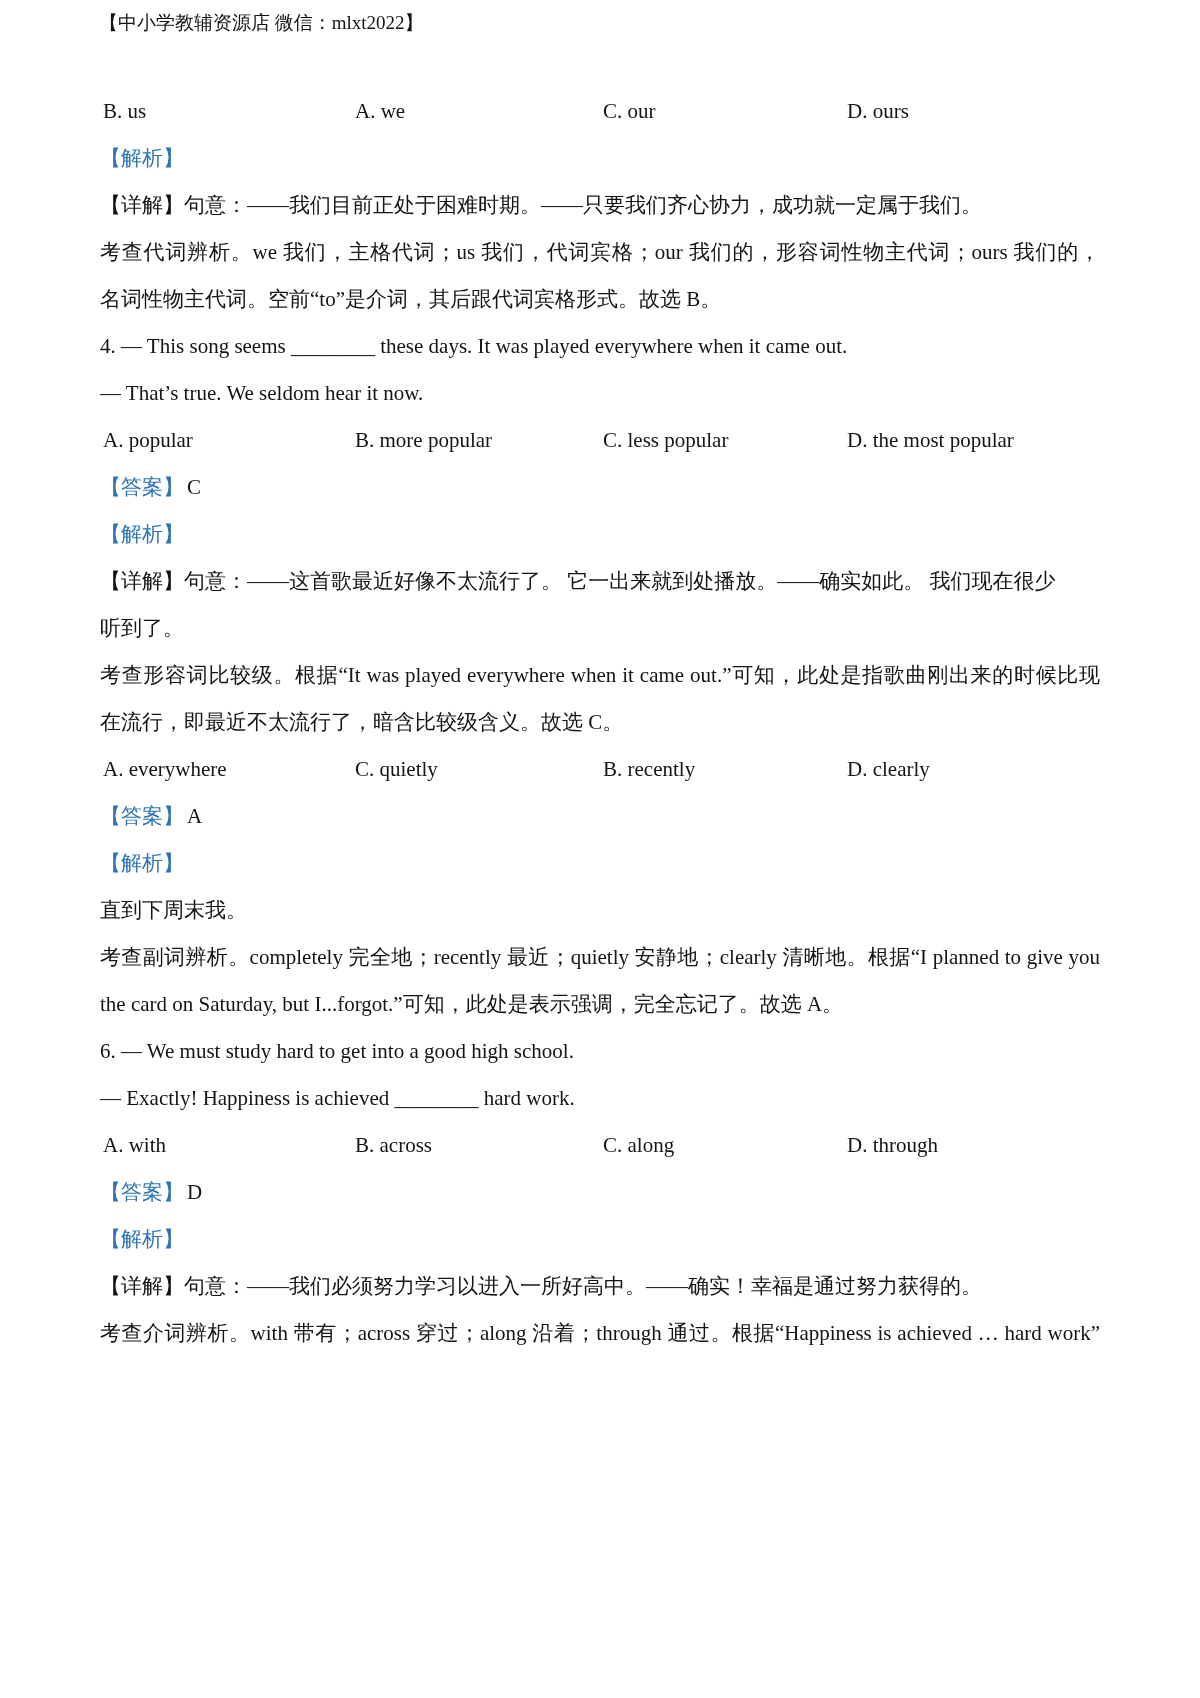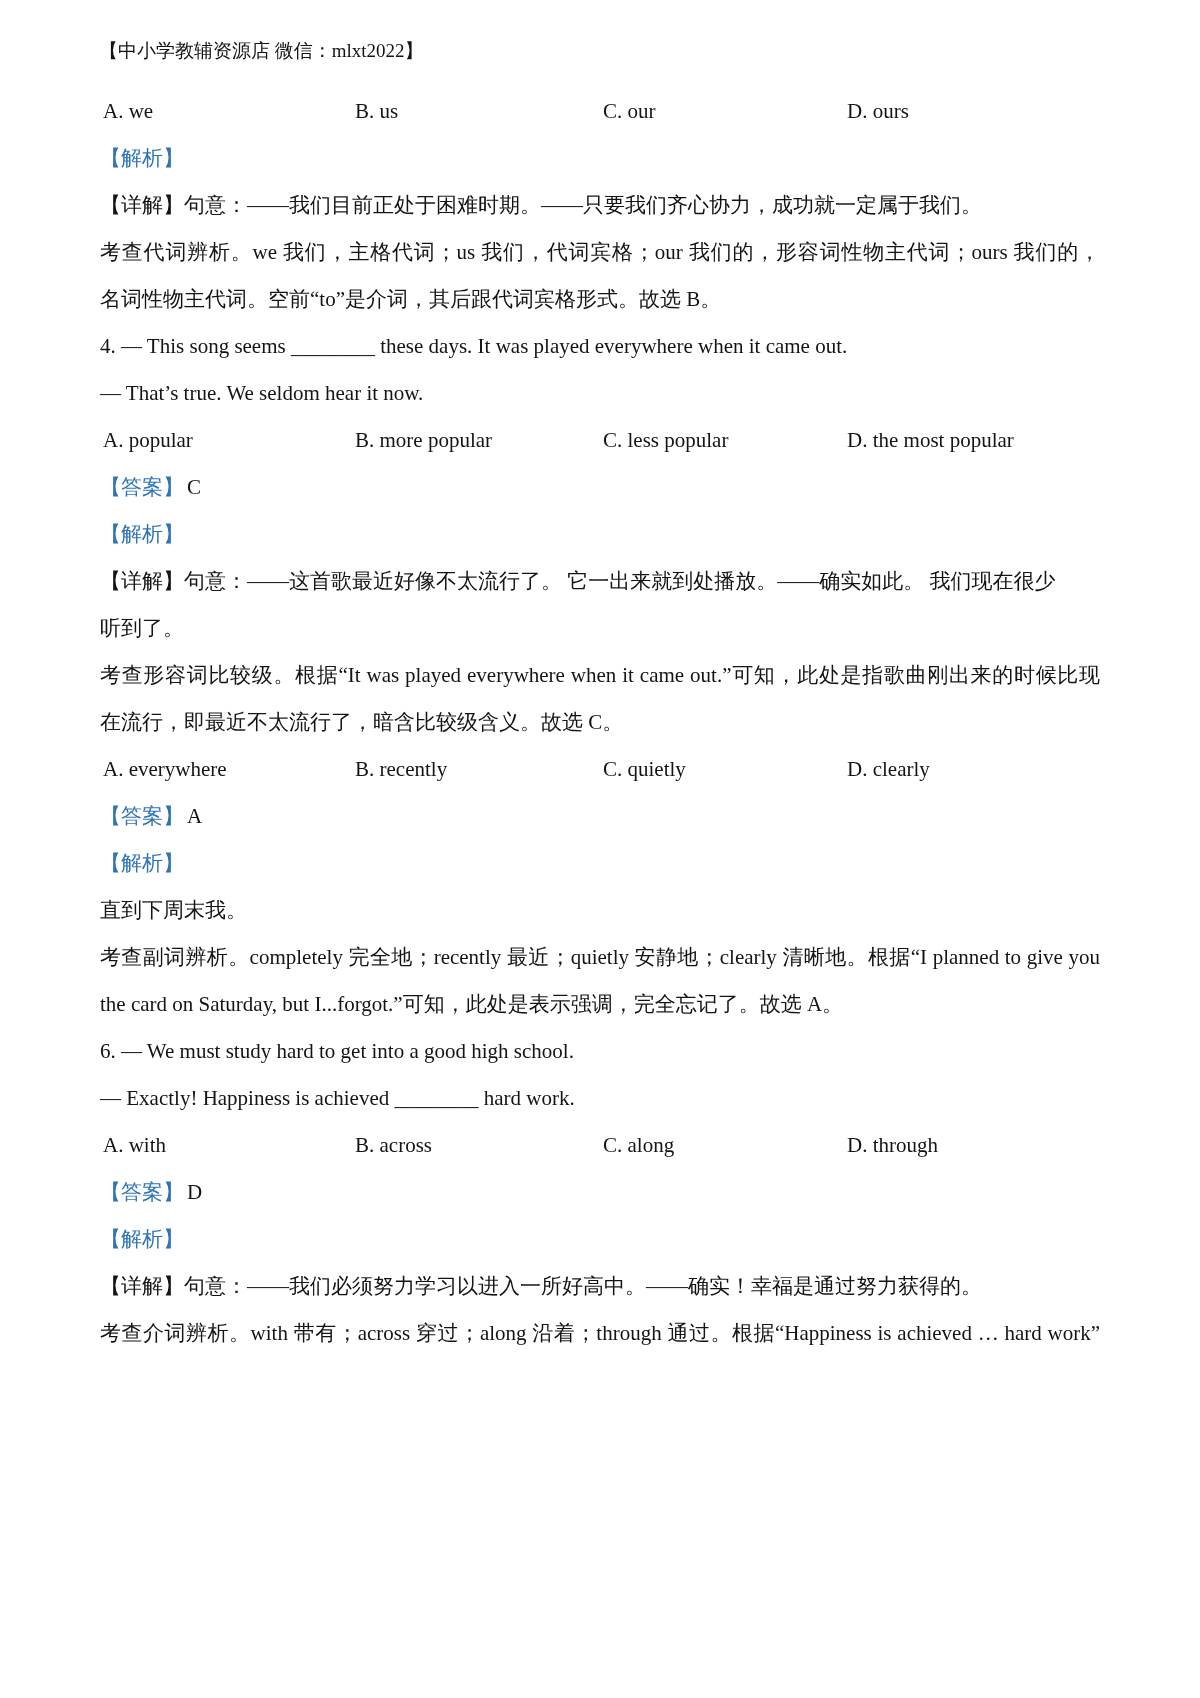--- a/index.html
+++ b/index.html
@@ -14,21 +14,20 @@
     font-family: "Liberation Serif", "DejaVu Serif", serif;
     color: #141414;
   }
   .page-header {
     position: absolute;
     left: 99px;
     top: 10px;
     font-size: 19px;
     color: #141414;
     white-space: nowrap;
-    margin-top: 28px;
   }
   .doc-body {
     position: absolute;
     left: 100px;
     top: 88px;
     width: 1000px;
   }
   .line {
     font-size: 21px;
     line-height: 47px;
@@ -53,22 +52,22 @@
     margin-left: 3px;
   }
 </style>
 </head>
 <body>
 
 <div class="page-header">【中小学教辅资源店 微信：mlxt2022】</div>
 
 <div class="doc-body">
     <div class="line options-row">
+      <span>B. us</span>
       <span>A. we</span>
-      <span>B. us</span>
       <span>C. our</span>
       <span>D. ours</span>
     </div>
     <div class="line"><span class="blue">【解析】</span></div>
     <div class="line">【详解】句意：——我们目前正处于困难时期。——只要我们齐心协力，成功就一定属于我们。</div>
     <div class="line wrapfull">考查代词辨析。we 我们，主格代词；us 我们，代词宾格；our 我们的，形容词性物主代词；ours 我们的，</div>
     <div class="line">名词性物主代词。空前“to”是介词，其后跟代词宾格形式。故选 B。</div>
     <div class="line">4. — This song seems ________ these days. It was played everywhere when it came out.</div>
     <div class="line">— That’s true. We seldom hear it now.</div>
     <div class="line options-row">
@@ -78,22 +77,22 @@
       <span>D. the most popular</span>
     </div>
     <div class="line"><span class="blue">【答案】</span><span class="answer-value">C</span></div>
     <div class="line"><span class="blue">【解析】</span></div>
     <div class="line">【详解】句意：——这首歌最近好像不太流行了。 它一出来就到处播放。——确实如此。 我们现在很少</div>
     <div class="line">听到了。</div>
     <div class="line wrapfull">考查形容词比较级。根据“It was played everywhere when it came out.”可知，此处是指歌曲刚出来的时候比现</div>
     <div class="line">在流行，即最近不太流行了，暗含比较级含义。故选 C。</div>
     <div class="line options-row">
       <span>A. everywhere</span>
+      <span>C. quietly</span>
       <span>B. recently</span>
-      <span>C. quietly</span>
       <span>D. clearly</span>
     </div>
     <div class="line"><span class="blue">【答案】</span><span class="answer-value">A</span></div>
     <div class="line"><span class="blue">【解析】</span></div>
     <div class="line">直到下周末我。</div>
     <div class="line wrapfull">考查副词辨析。completely 完全地；recently 最近；quietly 安静地；clearly 清晰地。根据“I planned to give you</div>
     <div class="line">the card on Saturday, but I...forgot.”可知，此处是表示强调，完全忘记了。故选 A。</div>
     <div class="line">6. — We must study hard to get into a good high school.</div>
     <div class="line">— Exactly! Happiness is achieved ________ hard work.</div>
     <div class="line options-row">

